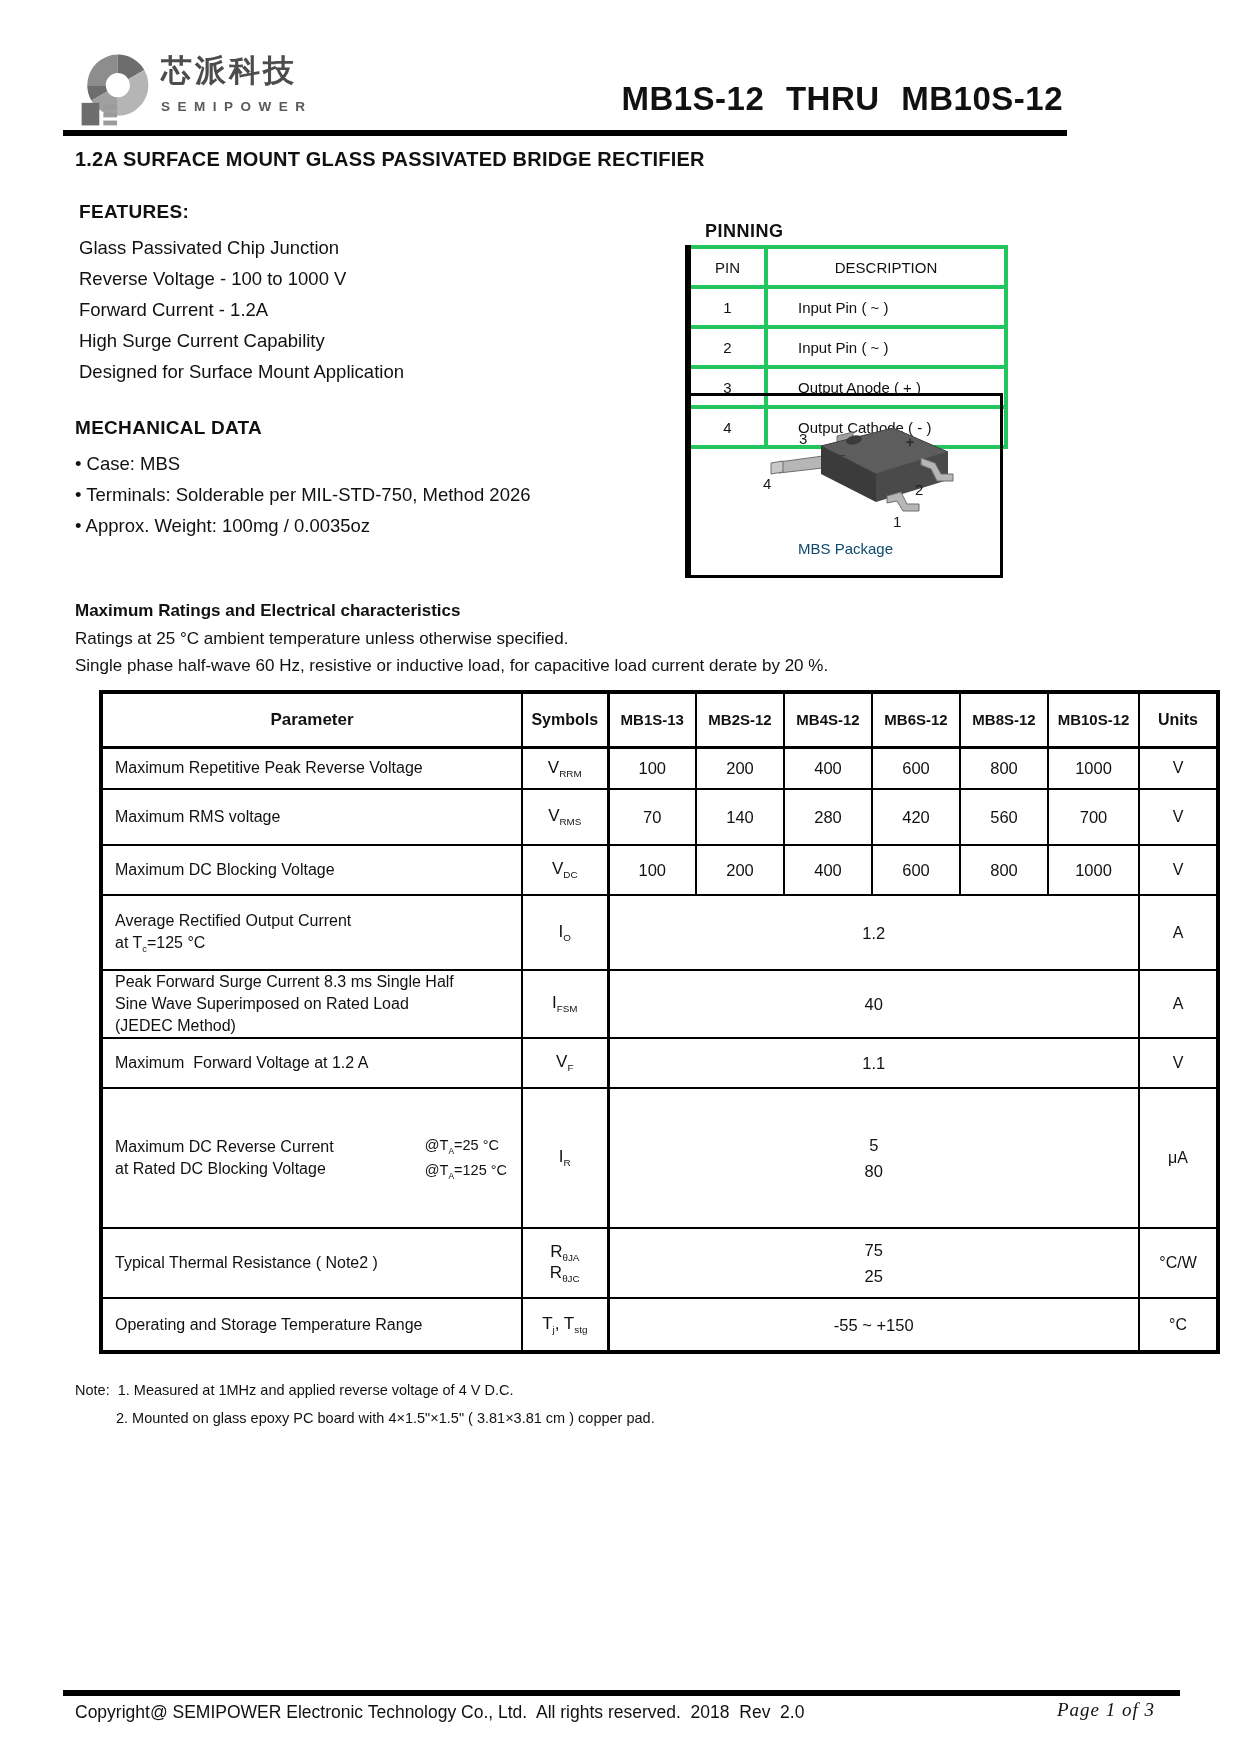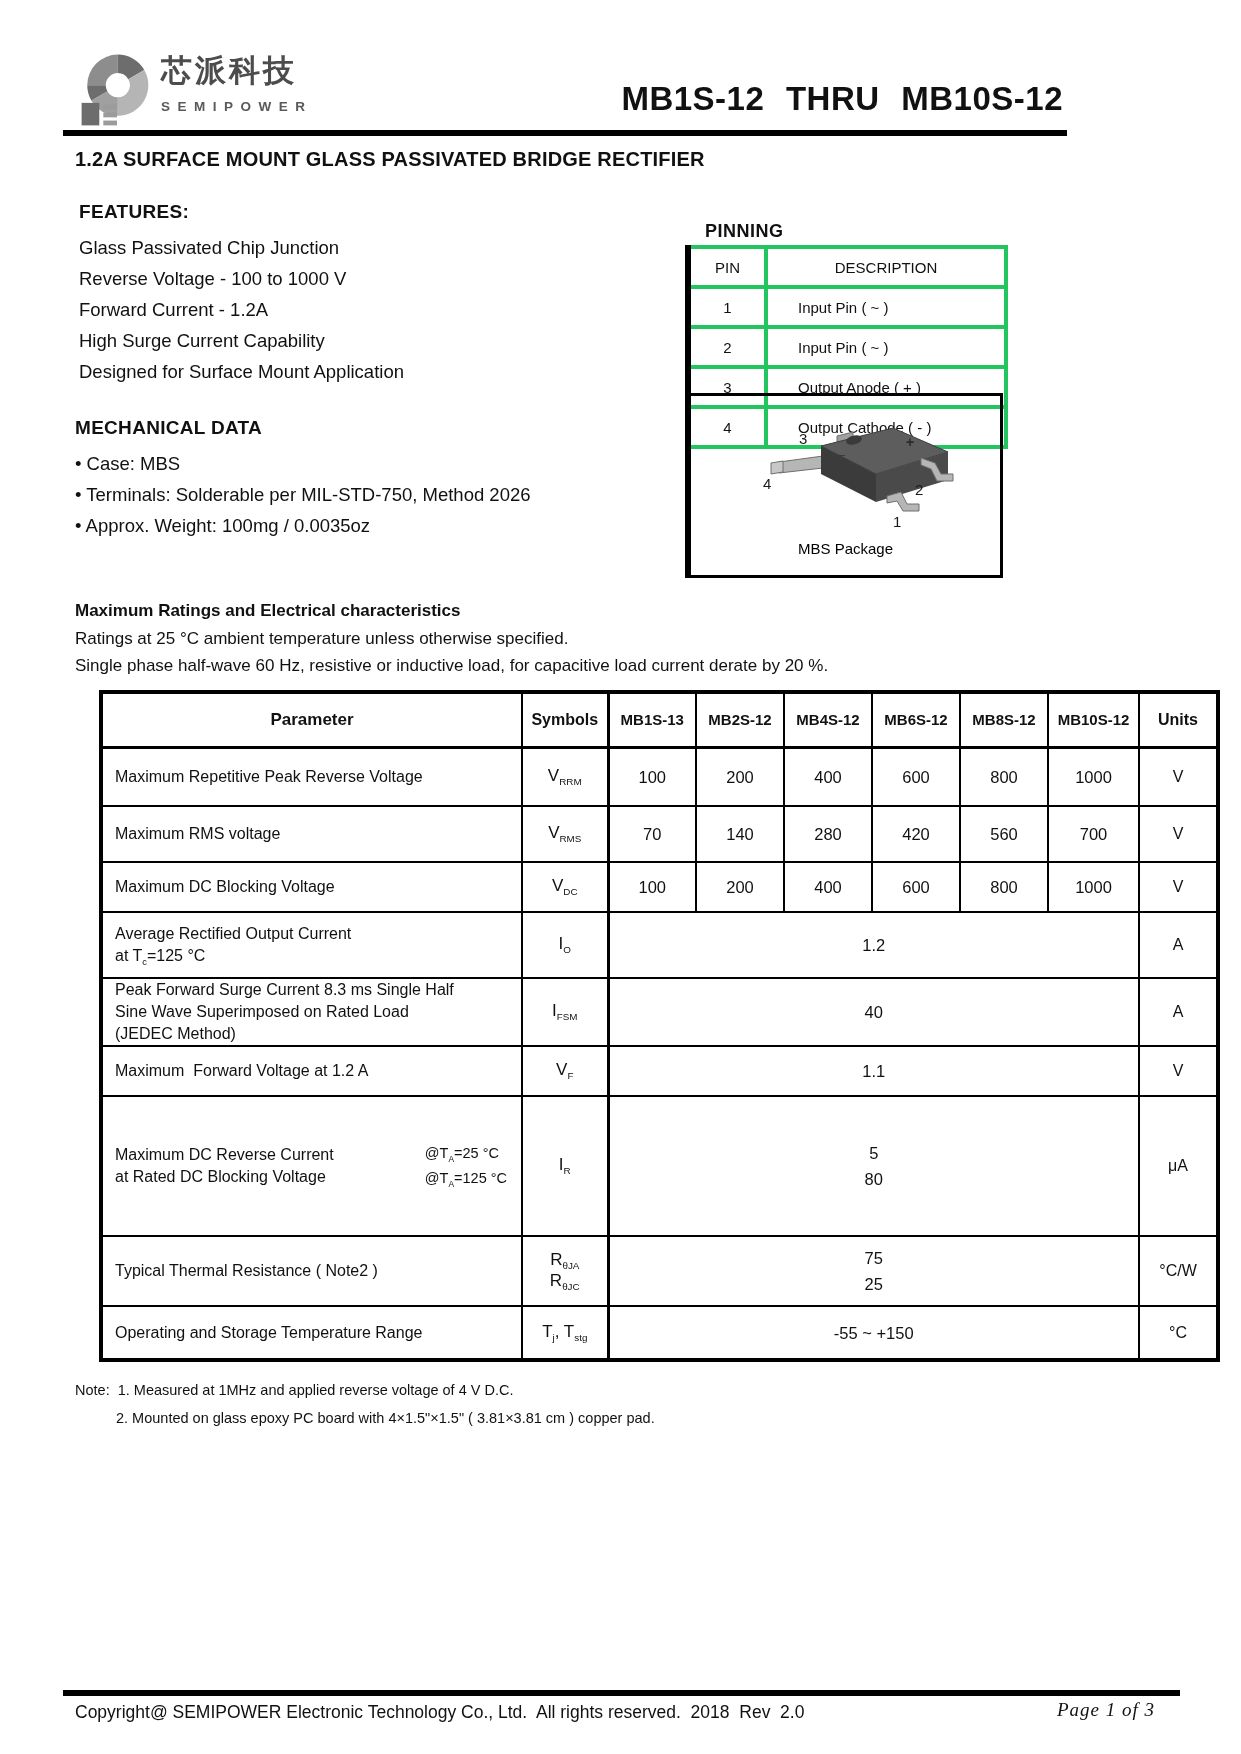--- a/index.html
+++ b/index.html
@@ -31,21 +31,21 @@
                text-align:center; vertical-align:middle; }
   .pin-table .desc { text-align:left; padding-left:30px; }
 
   
   .mech { position:absolute; left:75px; top:416px; }
   .mech-item { font-size:18.5px; line-height:31px; }
 
   
   .pkg-box { position:absolute; left:685px; top:393px; width:318px; height:185px;
              border:3px solid #000; border-left:6px solid #000; }
-  .pkg-caption { position:absolute; bottom:18px; width:100%; text-align:center; font-size:15px; color:#000000; }
+  .pkg-caption { position:absolute; bottom:18px; width:100%; text-align:center; font-size:15px; color:#0c4a6e; }
   .pkg-svg { position:absolute; left:0; top:6px; }
 
   
   .ratings-heading { position:absolute; left:75px; top:601px; font-size:17px; font-weight:bold; }
   .cond1 { position:absolute; left:75px; top:629px; font-size:17px; }
   .cond2 { position:absolute; left:75px; top:656px; font-size:17px; }
 
   
   .main-table { position:absolute; left:63px; top:690px; width:1117px; border-collapse:collapse;
                 table-layout:fixed; }
@@ -196,21 +196,21 @@
       <th class="h-param">Parameter</th>
       <th class="h-sym">Symbols</th>
       <th class="h-part thick-l">MB1S-13</th>
       <th class="h-part">MB2S-12</th>
       <th class="h-part">MB4S-12</th>
       <th class="h-part">MB6S-12</th>
       <th class="h-part">MB8S-12</th>
       <th class="h-part">MB10S-12</th>
       <th class="h-units">Units</th>
     </tr>
-    <tr style="height:59px">
+    <tr style="height:42px">
       <td class="param">Maximum Repetitive Peak Reverse Voltage</td>
       <td class="sym"><span>V</span><sub>RRM</sub></td>
       <td class="val thick-l">100</td>
       <td class="val">200</td>
       <td class="val">400</td>
       <td class="val">600</td>
       <td class="val">800</td>
       <td class="val">1000</td>
       <td class="unit">V</td>
     </tr>
@@ -229,21 +229,21 @@
       <td class="param">Maximum DC Blocking Voltage</td>
       <td class="sym"><span>V</span><sub>DC</sub></td>
       <td class="val thick-l">100</td>
       <td class="val">200</td>
       <td class="val">400</td>
       <td class="val">600</td>
       <td class="val">800</td>
       <td class="val">1000</td>
       <td class="unit">V</td>
     </tr>
-    <tr style="height:66px">
+    <tr style="height:75px">
       <td class="param"><span>Average Rectified Output Current</span><br><span>at T</span><sub>c</sub><span>=125 °C</span></td>
       <td class="sym"><span>I</span><sub>O</sub></td>
       <td class="val thick-l" colspan="6">1.2</td>
       <td class="unit">A</td>
     </tr>
     <tr style="height:66px">
       <td class="param"><span>Peak Forward Surge Current 8.3 ms Single Half</span><br><span>Sine Wave Superimposed on Rated Load</span><br><span>(JEDEC Method)</span></td>
       <td class="sym"><span>I</span><sub>FSM</sub></td>
       <td class="val thick-l" colspan="6">40</td>
       <td class="unit">A</td>

